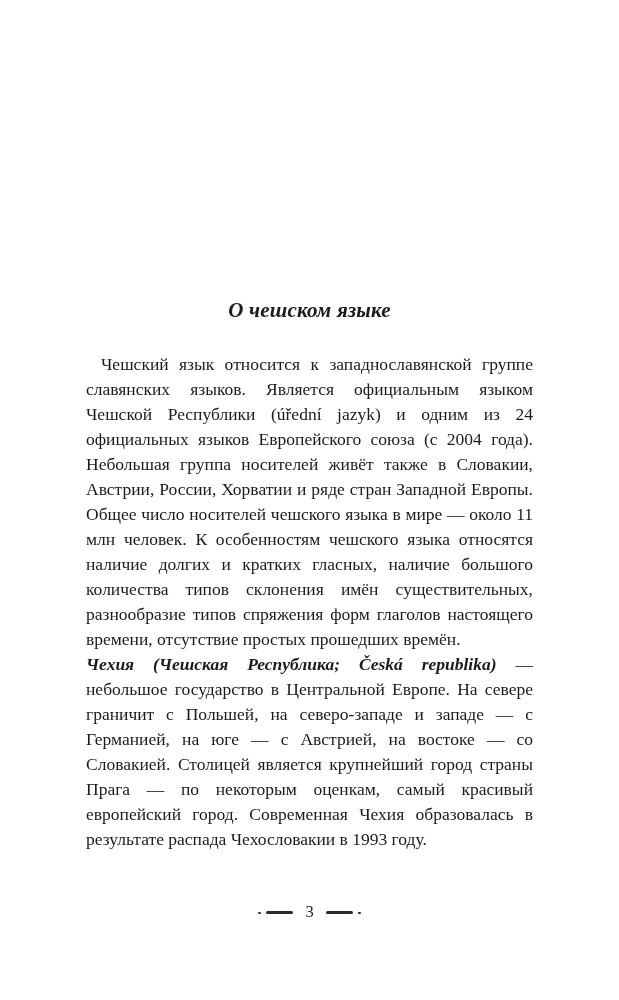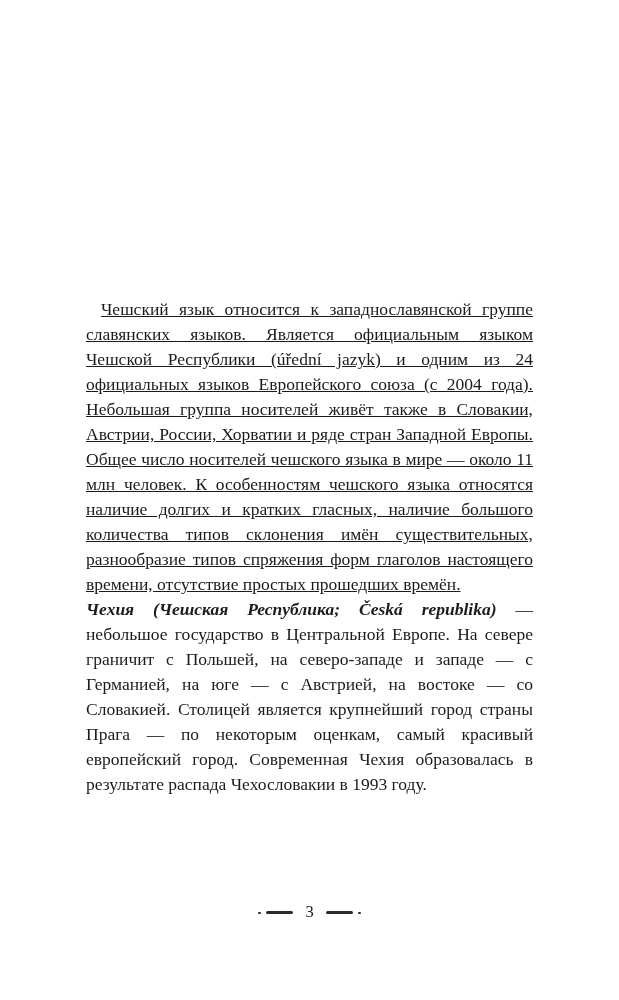--- a/index.html
+++ b/index.html
@@ -31,21 +31,20 @@
   .para {
     font-size: 17.5px;
     line-height: 25px;
     text-align: justify;
     margin: 0;
     hyphens: auto;
     -webkit-hyphens: auto;
   }
   .para.indent {
     text-indent: 15px;
-    text-decoration: underline;
   }
   .para b {
     font-weight: 700;
     font-style: italic;
   }
   .footer {
     position: absolute;
     left: 0;
     right: 0;
     bottom: 78px;
@@ -78,20 +77,21 @@
   .page-number {
     line-height: 1;
     padding-bottom: 2px;
   }
 </style>
 </head>
 <body>
 
 <div class="page">
 
+  <h1 class="title">О чешском языке</h1>
 
   <p class="para indent"><span>Чешский язык относится к западнославянской группе славянских языков. Является официальным языком Чешской Республики (úřední jazyk) и одним из 24 официальных языков Европейского союза (с 2004 года). Небольшая группа носителей живёт также в Словакии, Австрии, России, Хорватии и ряде стран Западной Европы. Общее число носителей чешского языка в мире — около 11 млн человек. К особенностям чешского языка относятся наличие долгих и кратких гласных, наличие большого количества типов склонения имён существительных, разнообразие типов спряжения форм глаголов настоящего времени, отсутствие простых прошедших времён.</span></p>
 
   <p class="para"><b>Чехия (Чешская Республика; Česká republika)</b><span> — небольшое государство в Центральной Европе. На севере граничит с Польшей, на северо-западе и западе — с Германией, на юге — с Австрией, на востоке — со Словакией. Столицей является крупнейший город страны Прага — по некоторым оценкам, самый красивый европейский город. Современная Чехия образовалась в результате распада Чехословакии в 1993 году.</span></p>
 
   <div class="footer">
     <span class="ornament left"></span>
     <span class="page-number">3</span>
     <span class="ornament right"></span>
   </div>

